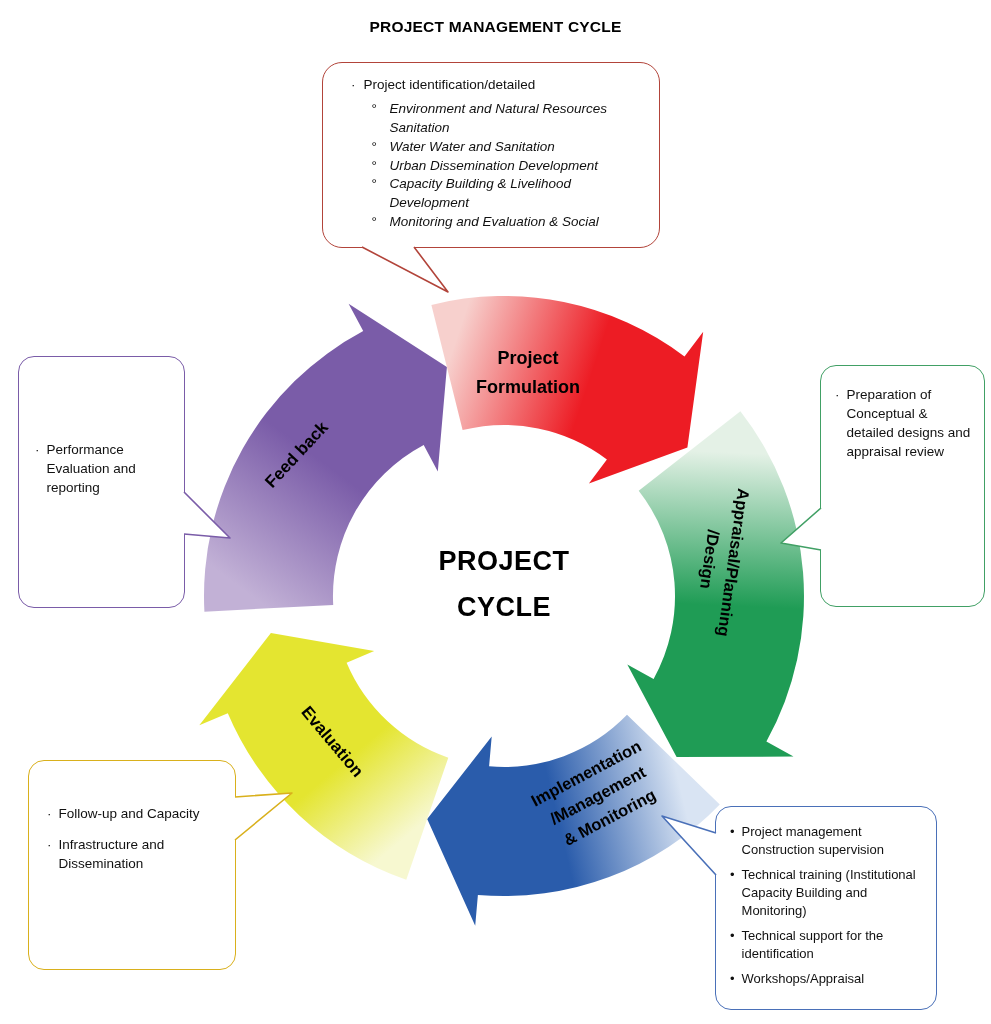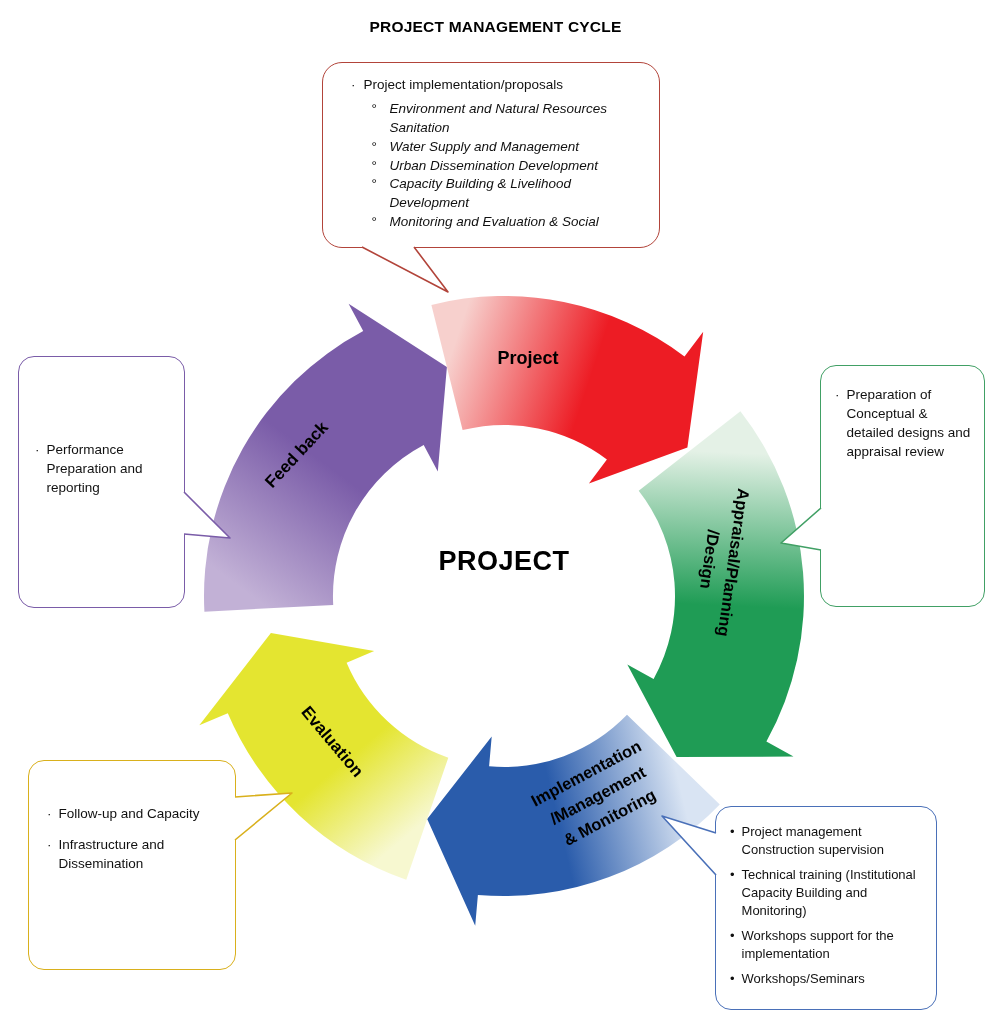--- a/index.html
+++ b/index.html
@@ -81,24 +81,26 @@
       </defs>
       <path d="M 204.4 611.7 A 300 300 0 0 1 363.2 331.1 L 348.6 303.7 L 446.9 367.0 L 437.8 471.5 L 423.7 445.0 A 171 171 0 0 0 333.2 604.9 Z" fill="url(#grad-feedback)"></path>
       <path d="M 431.4 304.9 A 300 300 0 0 1 684.5 356.4 L 703.2 331.7 L 687.4 447.5 L 588.9 483.4 L 606.9 459.4 A 171 171 0 0 0 462.6 430.1 Z" fill="url(#grad-formulation)"></path>
       <path d="M 740.4 411.3 A 300 300 0 0 1 766.4 741.4 L 793.5 756.5 L 676.6 757.0 L 627.3 664.4 L 653.6 678.9 A 171 171 0 0 0 638.7 490.7 Z" fill="url(#grad-appraisal)"></path>
       <path d="M 719.8 804.4 A 300 300 0 0 1 477.9 894.9 L 475.2 925.7 L 427.2 819.1 L 491.7 736.5 L 489.1 766.3 A 171 171 0 0 0 627.0 714.8 Z" fill="url(#grad-implementation)"></path>
       <path d="M 406.3 879.7 A 300 300 0 0 1 227.8 713.2 L 199.3 725.3 L 270.9 632.9 L 374.2 651.1 L 346.6 662.8 A 171 171 0 0 0 448.3 757.7 Z" fill="url(#grad-evaluation)"></path>
     </svg>
 
   <div class="center-label">
     <div>PROJECT</div>
+    <div>CYCLE</div>
   </div>
 
   <div class="arrow-label lbl-formulation">
     <div>Project</div>
+    <div>Formulation</div>
   </div>
 
   <div class="arrow-label lbl-appraisal">
     <div>Appraisal/Planning</div>
     <div>/Design</div>
   </div>
 
   <div class="arrow-label lbl-implementation">
     <div>Implementation</div>
     <div>/Management</div>
@@ -109,30 +111,30 @@
     <div>Evaluation</div>
   </div>
 
   <div class="arrow-label lbl-feedback">
     <div>Feed back</div>
   </div>
 
   <div class="callout co-formulation" style="border-color: rgb(178, 68, 58);">
     <div class="co-row co-title-row">
       <span class="bullet">·</span>
-      <span>Project implementation/proposals</span>
+      <span>Project identification/detailed</span>
     </div>
     <div class="co-sub">
       <div class="co-row">
         <span class="bullet">°</span>
         <span>Environment and Natural Resources Sanitation</span>
       </div>
       <div class="co-row">
         <span class="bullet">°</span>
-        <span>Water Supply and Management</span>
+        <span>Water Water and Sanitation</span>
       </div>
       <div class="co-row">
         <span class="bullet">°</span>
         <span>Urban Dissemination Development</span>
       </div>
       <div class="co-row">
         <span class="bullet">°</span>
         <span>Capacity Building &amp; Livelihood Development</span>
       </div>
       <div class="co-row">
@@ -145,21 +147,21 @@
   <div class="callout co-appraisal" style="border-color: rgb(65, 160, 101);">
     <div class="co-row">
       <span class="bullet">·</span>
       <span>Preparation of Conceptual &amp; detailed designs and appraisal review</span>
     </div>
   </div>
 
   <div class="callout co-feedback" style="border-color: rgb(122, 92, 168);">
     <div class="co-row">
       <span class="bullet">·</span>
-      <span>Performance Preparation and reporting</span>
+      <span>Performance Evaluation and reporting</span>
     </div>
   </div>
 
   <div class="callout co-evaluation" style="border-color: rgb(217, 176, 28);">
     <div class="co-row">
       <span class="bullet">·</span>
       <span>Follow-up and Capacity</span>
     </div>
     <div class="co-row">
       <span class="bullet">·</span>
@@ -171,25 +173,25 @@
     <div class="co-row">
       <span class="bullet">•</span>
       <span>Project management Construction supervision</span>
     </div>
     <div class="co-row">
       <span class="bullet">•</span>
       <span>Technical training (Institutional Capacity Building and Monitoring)</span>
     </div>
     <div class="co-row">
       <span class="bullet">•</span>
-      <span>Workshops support for the implementation</span>
-    </div>
-    <div class="co-row">
-      <span class="bullet">•</span>
-      <span>Workshops/Seminars</span>
+      <span>Technical support for the identification</span>
+    </div>
+    <div class="co-row">
+      <span class="bullet">•</span>
+      <span>Workshops/Appraisal</span>
     </div>
   </div>
 
   <svg id="pointer-svg" class="layer" width="991" height="1024" viewBox="0 0 991 1024">
       <path d="M 362 247 L 448 292 L 414 247" fill="#ffffff" stroke="#b2443a" stroke-width="1.6" stroke-linejoin="round"></path>
       <path d="M 821 508 L 781 543 L 821 550" fill="#ffffff" stroke="#41a065" stroke-width="1.6" stroke-linejoin="round"></path>
       <path d="M 184 492 L 230 538 L 184 534" fill="#ffffff" stroke="#7a5ca8" stroke-width="1.6" stroke-linejoin="round"></path>
       <path d="M 235 797 L 292 793 L 235 840" fill="#ffffff" stroke="#d9b01c" stroke-width="1.6" stroke-linejoin="round"></path>
       <path d="M 716 833 L 662 816 L 716 875" fill="#ffffff" stroke="#4a70b8" stroke-width="1.6" stroke-linejoin="round"></path>
     </svg>

